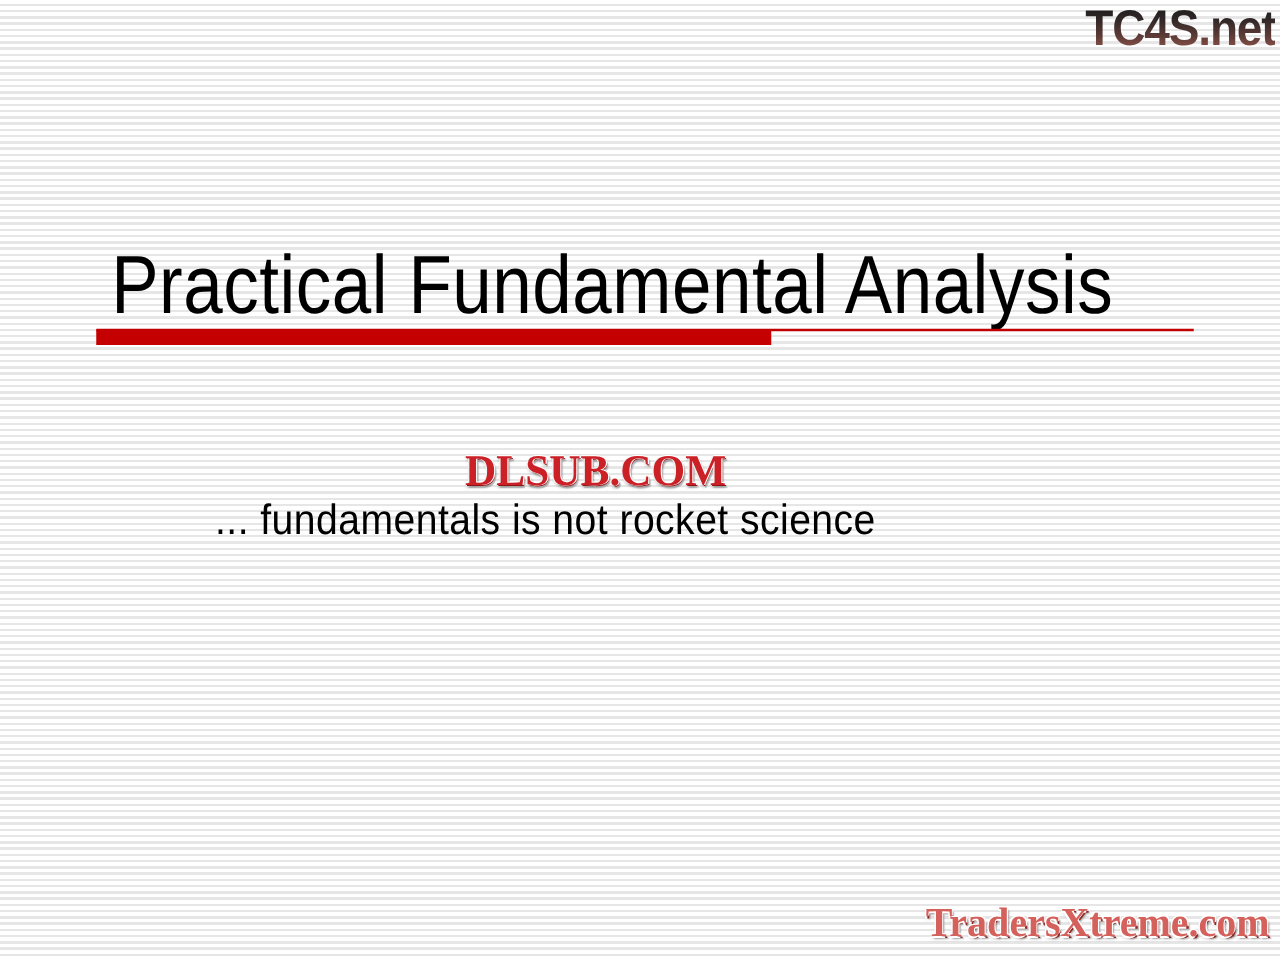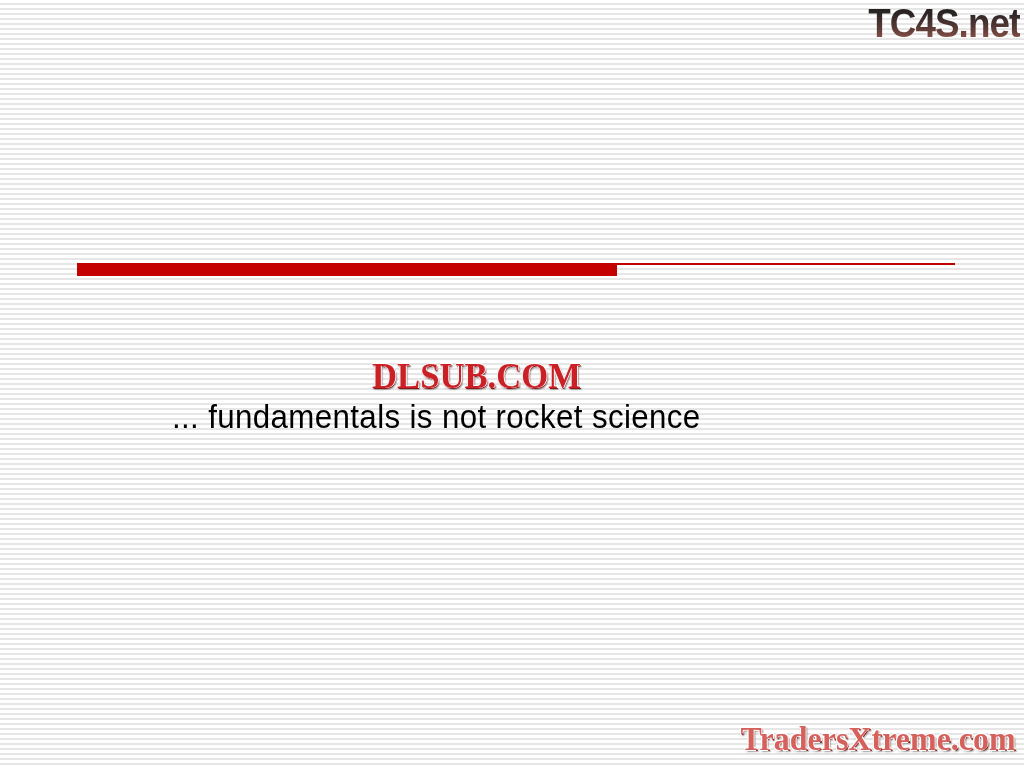--- a/index.html
+++ b/index.html
@@ -162,20 +162,23 @@
        0px  2px 3px rgba(170,170,170,0.5);
   }
 </style>
 </head>
 <body>
 
 <div id="slide">
 
   <div id="brand-logo">TC4S.net</div>
 
+  <div id="title-block">
+    <h1 id="slide-title">Practical Fundamental Analysis</h1>
+  </div>
 
   <div id="title-rule">
     <div class="rule-thin"></div>
     <div class="rule-thick"></div>
   </div>
 
   <div id="dlsub-watermark">DLSUB.COM</div>
 
   <div id="slide-subtitle">... fundamentals is not rocket science</div>
 

